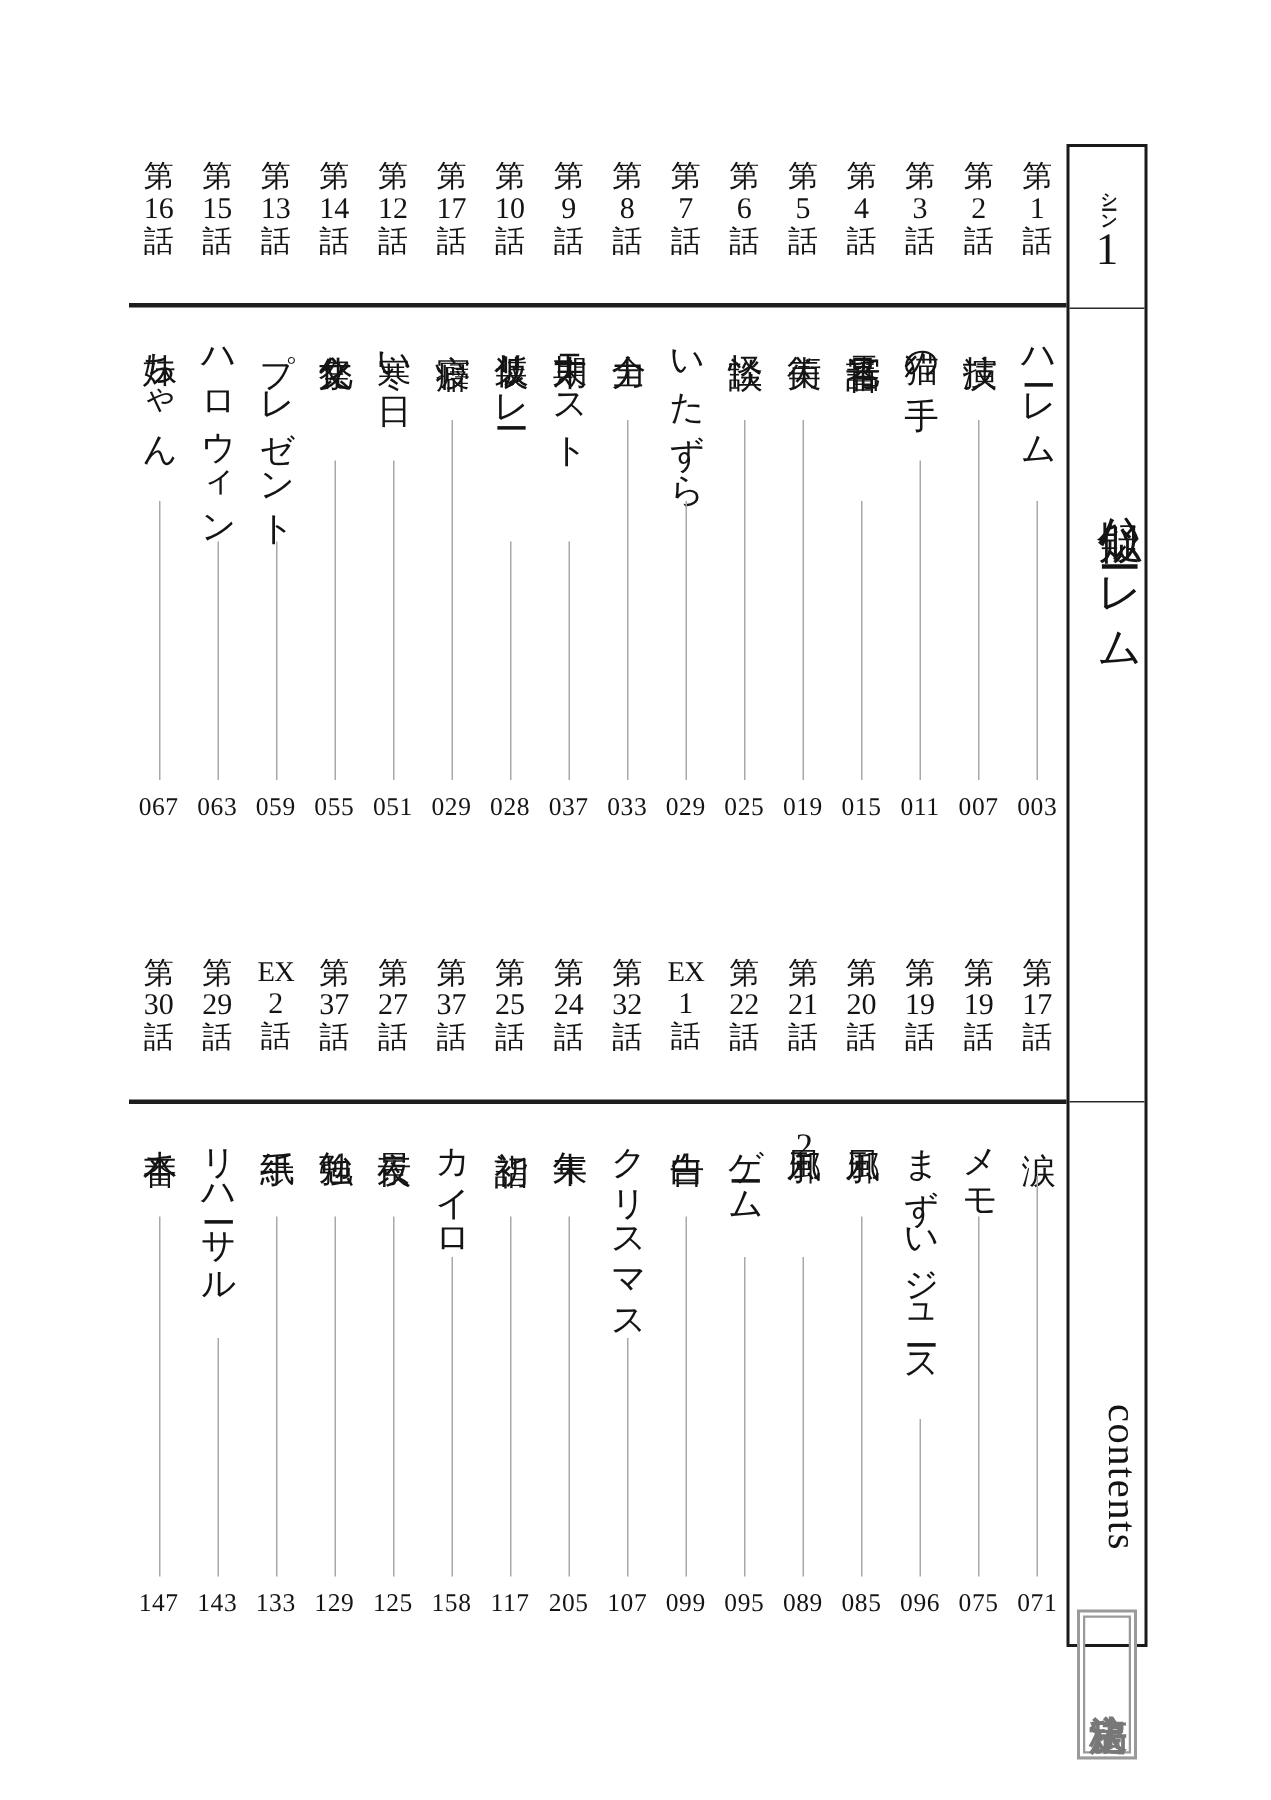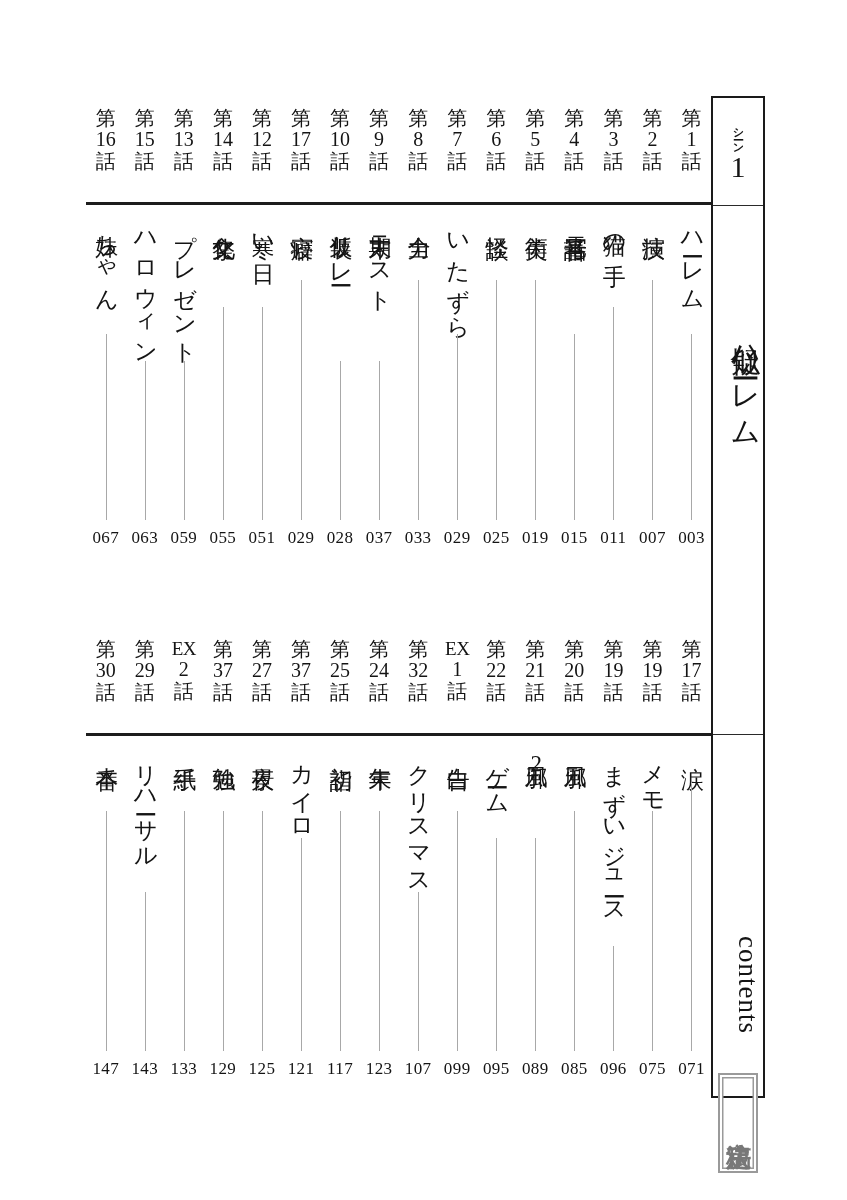--- a/index.html
+++ b/index.html
@@ -526,21 +526,21 @@
     <div class="entry">
       <div class="ep-label">
         <span class="ep-prefix">第</span>
         <span class="ep-num">24</span>
         <span class="ep-suffix">話</span>
       </div>
       <div class="entry-title">
         <span class="vtext">年末</span>
       </div>
       <div class="leader" style="top: 172px; height: 240px;"></div>
-      <div class="page-num">123</div>
+      <div class="page-num">205</div>
     </div>
     <div class="entry">
       <div class="ep-label">
         <span class="ep-prefix">第</span>
         <span class="ep-num">25</span>
         <span class="ep-suffix">話</span>
       </div>
       <div class="entry-title">
         <span class="vtext">初詣</span>
       </div>
@@ -550,21 +550,21 @@
     <div class="entry">
       <div class="ep-label">
         <span class="ep-prefix">第</span>
         <span class="ep-num">37</span>
         <span class="ep-suffix">話</span>
       </div>
       <div class="entry-title">
         <span class="vtext">カイロ</span>
       </div>
       <div class="leader" style="top: 199px; height: 213px;"></div>
-      <div class="page-num">121</div>
+      <div class="page-num">158</div>
     </div>
     <div class="entry">
       <div class="ep-label">
         <span class="ep-prefix">第</span>
         <span class="ep-num">27</span>
         <span class="ep-suffix">話</span>
       </div>
       <div class="entry-title">
         <span class="vtext">夜景</span>
       </div>

